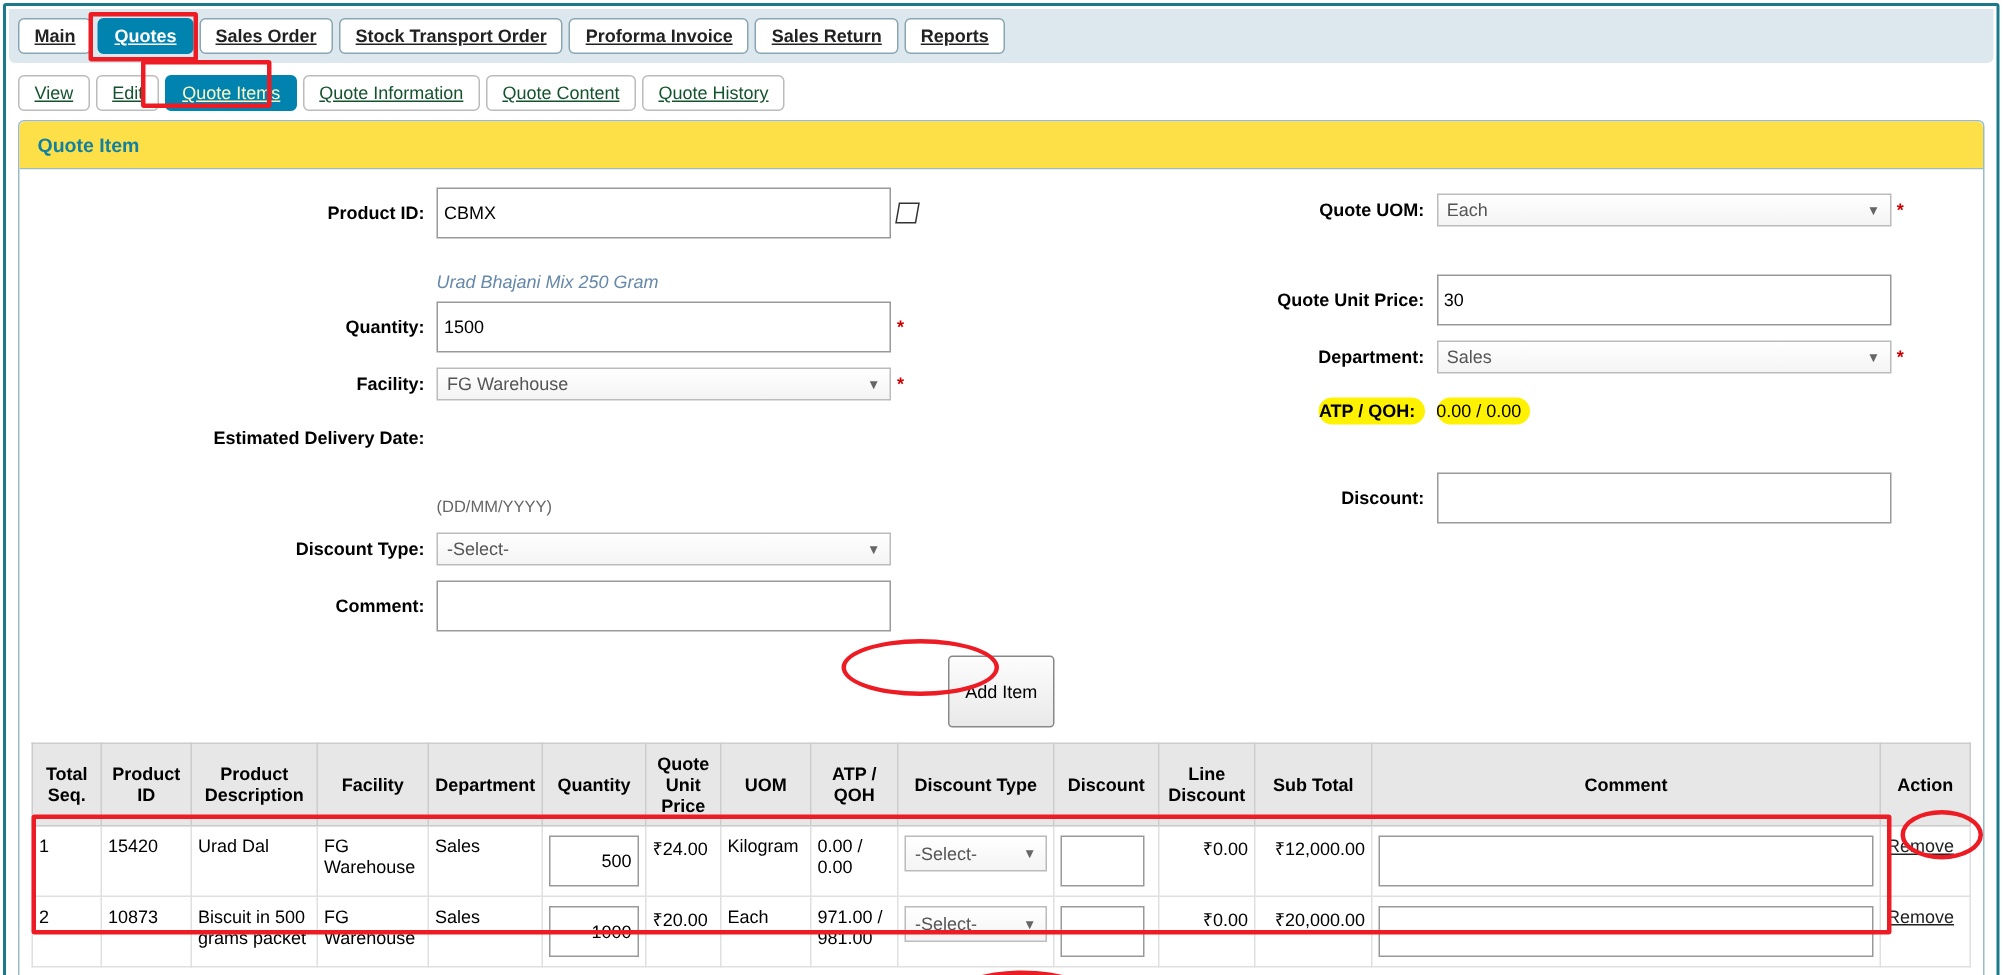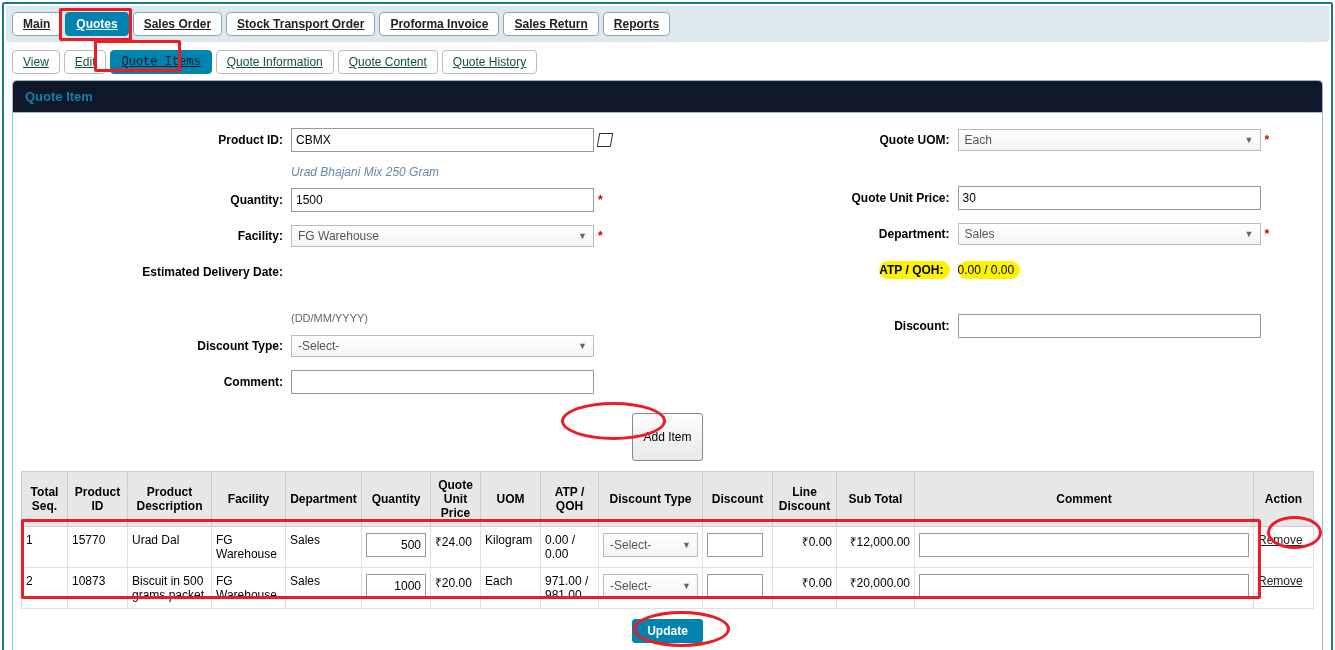--- a/index.html
+++ b/index.html
@@ -4,36 +4,36 @@
 <style>
 * { box-sizing: border-box; margin: 0; padding: 0; }
 body { font-family: Arial, Helvetica, sans-serif; font-size: 12px; background: #fff; width: 1335px; }
 .outer { border: 2px solid #1a7a8c; border-radius: 2px; margin: 2px; padding: 2px; }
 .topbar { background: #dce8ee; padding: 6px; border-bottom-left-radius: 4px; border-bottom-right-radius: 4px; }
 .tabs { display: flex; gap: 4px; align-items: center; font-weight: bold; }
 .tab { border: 1px solid #8aa6b3; border-radius: 4px; background: #fff; padding: 4px 10px; text-decoration: underline; color: #222; cursor: pointer; }
 .tab.active { background: #0083af; color: #fff; border-color: #0083af; }
 .tabs2 { display: flex; gap: 4px; padding: 8px 6px 0; }
 .tab2 { border: 1px solid #bbb; border-radius: 4px; background: #fff; padding: 4px 10px; text-decoration: underline; color: #14532d; cursor: pointer; }
-.tab2.active { background: #0083af; color: #0f172a; border-color: #0083af; font-family: Liberation Mono, monospace; }
+.tab2.active { background: #0083af; color: #fef9c3; border-color: #0083af; }
 .panel { border: 1px solid #9bbcc7; border-radius: 4px; margin: 6px; }
-.panel-header { background: #0f172a; color: #1281a1; font-weight: bold; font-size: 13px; padding: 8px 12px; border-bottom: 1px solid #9bbcc7; border-top-left-radius: 4px; border-top-right-radius: 4px; }
+.panel-header { background: #fde047; color: #1281a1; font-weight: bold; font-size: 13px; padding: 8px 12px; border-bottom: 1px solid #9bbcc7; border-top-left-radius: 4px; border-top-right-radius: 4px; }
 .panel-body { padding: 12px 8px 18px; }
 .form-grid { display: flex; gap: 40px; }
 .col { flex: 1; }
 .row { display: flex; align-items: center; margin-bottom: 6px; min-height: 30px; }
 .label { width: 270px; text-align: right; font-weight: bold; padding-right: 8px; }
 .field { flex: 1; display: flex; align-items: center; gap: 4px; }
-input[type=text] { border: 1px solid #999; padding: 3px 4px; font-size: 12px; height: 24px; }
+input[type=text] { border: 1px solid #999; padding: 3px 4px; font-size: 12px; height: 34px; }
 .w300 { width: 303px; }
 .w110 { width: 103px; }
 .select { border: 1px solid #bbb; background: linear-gradient(#fff,#f4f4f4); width: 303px; height: 22px; display: inline-flex; align-items: center; justify-content: space-between; padding: 0 6px; color: #555; cursor: pointer; }
 .select .arrow { font-size: 9px; color: #666; }
 .req { color: #c00; font-weight: bold; }
-.desc { color: #68a; font-style: italic; width: 303px; display: inline-block; margin-top: 4px; }
+.desc { color: #68a; font-style: italic; width: 303px; display: inline-block; margin-top: 16px; }
 .scan-icon { display: inline-block; width: 14px; height: 14px; border: 1px solid #333; position: relative; transform: skew(-10deg); }
 .cal-icon { width: 16px; height: 16px; background: #fff; border: 1px solid #999; position: relative; }
 .cal-icon::before { content: ""; position: absolute; top: 3px; left: 2px; right: 2px; height: 2px; background: #d33; }
 .cal-icon::after { content: ""; position: absolute; top: 7px; left: 2px; right: 2px; bottom: 2px; background: repeating-linear-gradient(90deg,#666 0 1px, transparent 1px 3px), repeating-linear-gradient(0deg,#666 0 1px, transparent 1px 3px); opacity: 0.6; }
 .sub { font-size: 11px; color: #666; }
 .atp-row { margin-top: 0; }
 .atp-highlight { display: inline-block; background: #fff200; border-radius: 10px; padding: 2px 6px 2px 0; }
 .btn { border: 1px solid #888; background: linear-gradient(#fdfdfd,#e9e9e9); border-radius: 3px; padding: 16px 10px; font-size: 12px; cursor: pointer; }
 .btn-primary { background: #0083af; color: #fff; border-color: #0083af; font-weight: bold; padding: 4px 14px; }
 .centered { text-align: center; margin-top: 10px; }
@@ -205,21 +205,21 @@
             <th style="width:70px;">Discount</th>
             <th style="width:64px;">Line Discount</th>
             <th style="width:78px;">Sub Total</th>
             <th>Comment</th>
             <th style="width:60px;">Action</th>
           </tr>
         </thead>
         <tbody>
           <tr>
             <td>1</td>
-            <td>15770</td>
+            <td>15420</td>
             <td>Urad Dal</td>
             <td>FG Warehouse</td>
             <td>Sales</td>
             <td class="num"><input type="text" class="inp-sm" value="500" style=""></td>
             <td>₹24.00</td>
             <td>Kilogram</td>
             <td>0.00 / 0.00</td>
             <td><div class="select-sm">
                     <span>-Select-</span>
                     <span class="arrow">▼</span>

